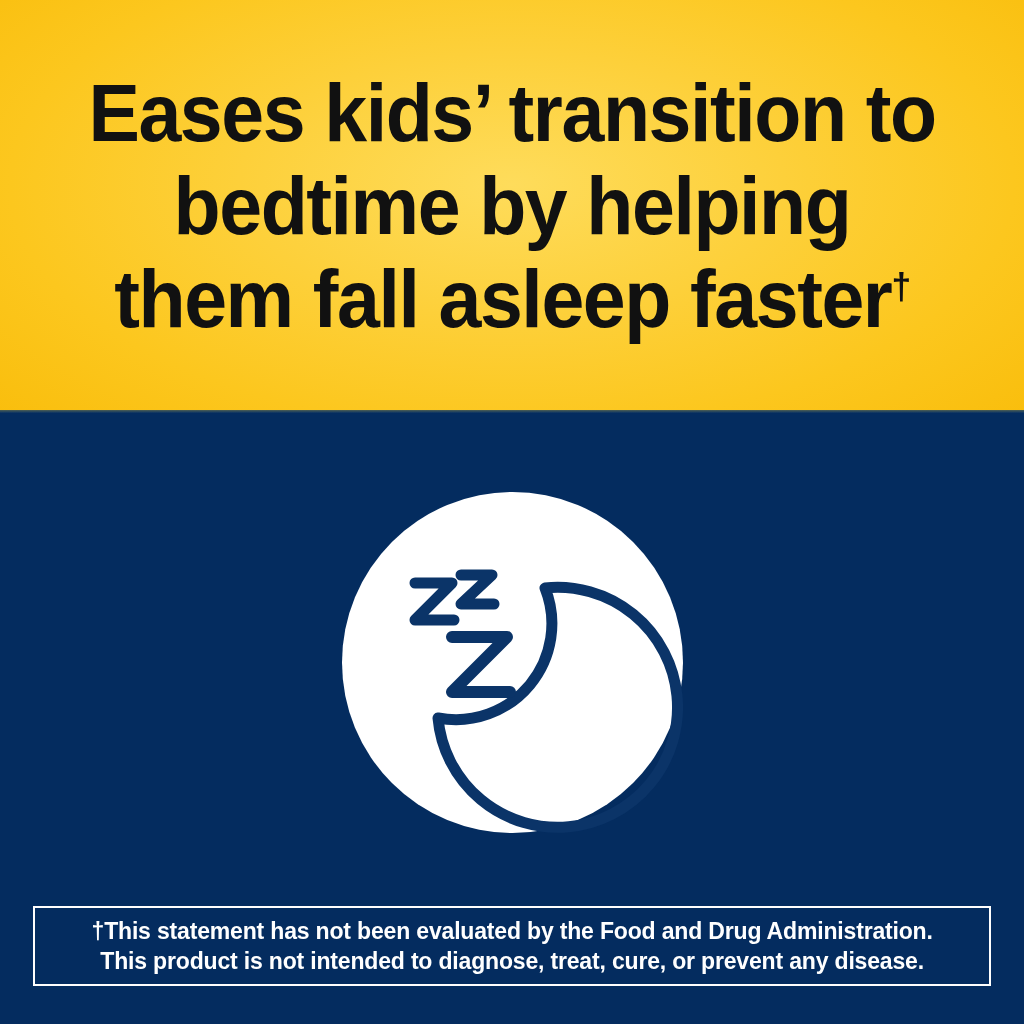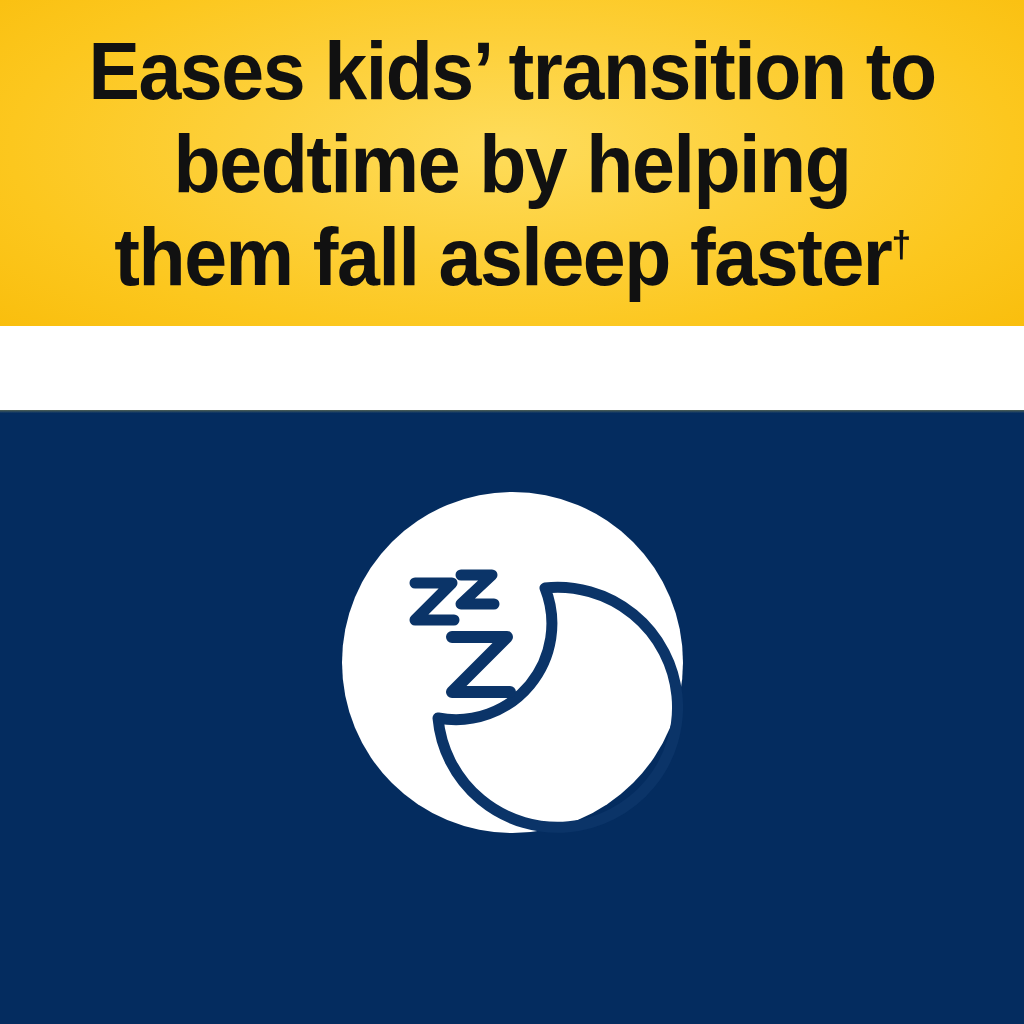--- a/index.html
+++ b/index.html
@@ -14,21 +14,21 @@
     overflow: hidden;
     font-family: "Liberation Sans", sans-serif;
   }
 
   
   .headline-panel {
     position: absolute;
     left: 0;
     top: 0;
     width: 1024px;
-    height: 326px;
+    height: 410px;
     background:
       radial-gradient(ellipse 70% 85% at 50% 45%,
         #FEDC5B 0%,
         #FDD03A 38%,
         #FCC71E 70%,
         #F9BD0B 100%);
     display: flex;
     flex-direction: column;
     align-items: center;
     justify-content: center;
@@ -145,14 +145,20 @@
                A 120 120 0 1 1 96 226 Z" fill="none" stroke="#0B3468" stroke-width="11" stroke-linecap="round" stroke-linejoin="round"></path>
 
       <path d="M 73 91 L 110 91 L 73 128 L 112 128" fill="none" stroke="#0B3468" stroke-width="11" stroke-linecap="round" stroke-linejoin="round"></path>
 
       <path d="M 119 83 L 150 83 L 119 112 L 152 112" fill="none" stroke="#0B3468" stroke-width="11" stroke-linecap="round" stroke-linejoin="round"></path>
 
       <path d="M 110 145 L 165 145 L 110 200 L 168 200" fill="none" stroke="#0B3468" stroke-width="12" stroke-linecap="round" stroke-linejoin="round"></path>
     </svg>
   </div>
 
+  <div class="disclaimer-box">
+    <div class="disclaimer-text">
+      <span class="disclaimer-line">†This statement has not been evaluated by the Food and Drug Administration.</span>
+      <span class="disclaimer-line">This product is not intended to diagnose, treat, cure, or prevent any disease.</span>
+    </div>
+  </div>
 
 </div>
 
 </body></html>

